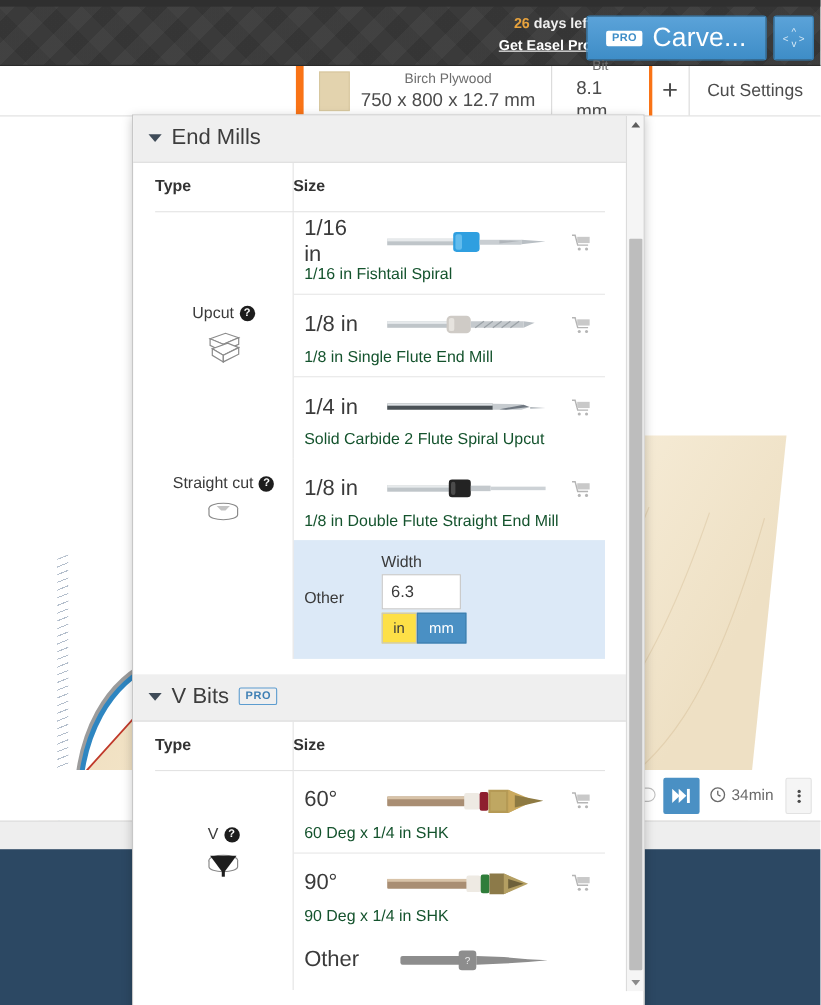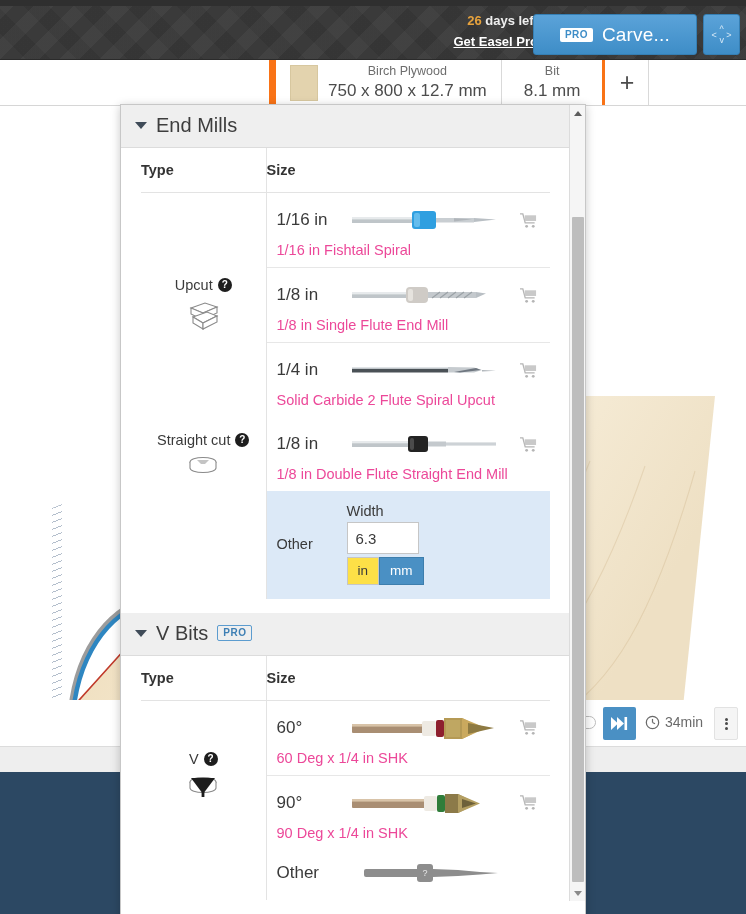--- a/index.html
+++ b/index.html
@@ -37,21 +37,21 @@
     position: absolute; left: 533px; top: 14px; width: 164px; height: 41px;
     background: linear-gradient(#5ba3d9, #3e8dc7);
     border: 1px solid #357fb4; border-radius: 3px;
     display: flex; align-items: center; justify-content: center; gap: 9px;
     cursor: pointer;
   }
   .pro-chip {
     background: #ffffff; color: #3e8dc7; font-size: 10px; font-weight: bold;
     letter-spacing: .4px; padding: 2px 5px; border-radius: 2px; line-height: 1;
   }
-  .carve-label { color: #fff; font-size: 19px; letter-spacing:.2px;text-align:right; }
+  .carve-label { color: #fff; font-size: 24px; letter-spacing:.2px;text-align:right; }
   .fullscreen-btn {
     position: absolute; left: 703px; top: 14px; width: 37px; height: 41px;
     background: linear-gradient(#5ba3d9, #3e8dc7);
     border: 1px solid #357fb4; border-radius: 3px;
     display:flex; align-items:center; justify-content:center; cursor:pointer;
   }
   .fs-glyph { position:relative; width:20px; height:20px; color:#d8eaf7; font-size:9px; }
   .fs-glyph span { position:absolute; line-height:1; }
   .fs-up    { left:8px;  top:0px; }
   .fs-down  { left:8px;  bottom:0px; }
@@ -165,24 +165,24 @@
     font-size:10px; font-weight:bold; line-height:1; cursor:pointer;
   }
   .type-glyph { margin-top:6px; display:flex; justify-content:center; }
 
   td.size-cell { padding:0; vertical-align:top; }
   .bit-row {
     border-bottom:1px solid #e7e7e7; padding:9px 0 9px 10px; position:relative; cursor:pointer;
   }
   .bit-row:last-child { border-bottom:none; }
   .bit-row-top { display:flex; align-items:center; height:36px; }
-  .bit-size { font-size:17px; color:#3a3a3a; width:60px; flex:none; }
+  .bit-size { font-size:20px; color:#3a3a3a; width:60px; flex:none; }
   .bit-img { flex:1; display:flex; align-items:center; justify-content:center; }
   .cart-icon { width:24px; flex:none; margin-right:10px; display:flex; justify-content:center; cursor:pointer;}
-  .bit-desc { font-size:14.5px; color:#ec4899; margin-top:4px; }
+  .bit-desc { font-size:14.5px; color:#14532d; margin-top:4px; }
 
   .other-row {
     background:#dce9f7; padding:12px 10px 14px 10px; display:flex; align-items:center; gap:14px;
   }
   .other-label { font-size:14.5px; color:#3a3a3a; width:56px; flex:none; }
   .width-group { display:flex; flex-direction:column; }
   .width-label { font-size:14.5px; color:#3a3a3a; margin-bottom:3px; }
   .width-input {
     width:72px; height:32px; border:1px solid #c6c6c6; background:#fff;
     font-size:15px; color:#3a3a3a; padding:0 8px; font-family:"Liberation Sans", sans-serif;
@@ -247,20 +247,21 @@
         <div class="mat-text">
           <div class="mat-name">Birch Plywood</div>
           <div class="mat-dims">750 x 800 x 12.7 mm</div>
         </div>
       </div>
       <div class="bit-cell">
         <div class="bit-label">Bit</div>
         <div class="bit-value">8.1 mm</div>
       </div>
       <div class="plus-cell">+</div>
+      <div class="cut-cell">Cut Settings</div>
     </div>
   </div>
 
   <div class="workspace">
     <svg class="board" viewBox="0 0 800 480">
       <defs>
         <linearGradient id="woodg" x1="0" y1="0" x2="1" y2="0.3">
           <stop offset="0%" stop-color="#e8d4ae"></stop>
           <stop offset="35%" stop-color="#f2e3c6"></stop>
           <stop offset="70%" stop-color="#f6ecd7"></stop>

